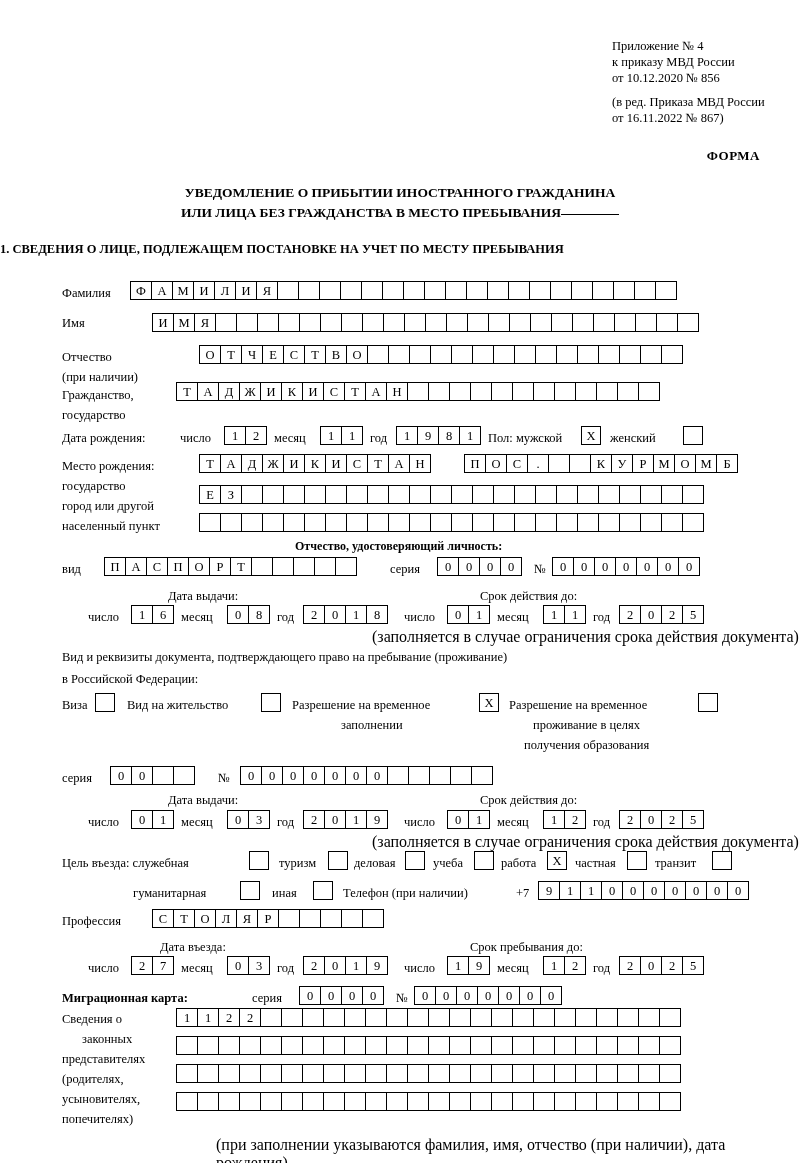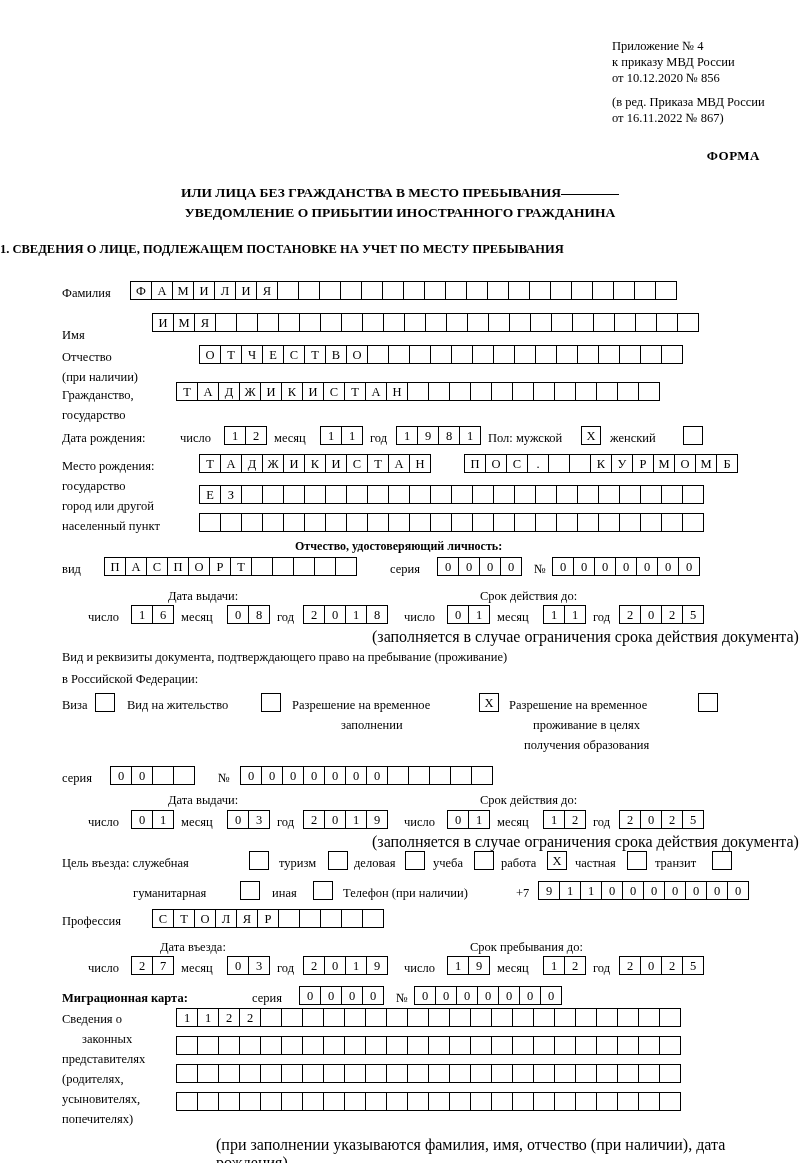--- a/index.html
+++ b/index.html
@@ -119,22 +119,22 @@
     <div>к приказу МВД России</div>
     <div>от 10.12.2020 № 856</div>
     <div class="gap"></div>
     <div>(в ред. Приказа МВД России</div>
     <div>от 16.11.2022 № 867)</div>
   </div>
 
   <div class="forma">ФОРМА</div>
 
   <div class="title">
+    <div>УВЕДОМЛЕНИЕ О ПРИБЫТИИ ИНОСТРАННОГО ГРАЖДАНИНА</div>
     <div><span>ИЛИ ЛИЦА БЕЗ ГРАЖДАНСТВА В МЕСТО ПРЕБЫВАНИЯ</span><span class="uline"></span></div>
-    <div>УВЕДОМЛЕНИЕ О ПРИБЫТИИ ИНОСТРАННОГО ГРАЖДАНИНА</div>
   </div>
 
   <div class="section-title">1. СВЕДЕНИЯ О ЛИЦЕ, ПОДЛЕЖАЩЕМ ПОСТАНОВКЕ НА УЧЕТ ПО МЕСТУ ПРЕБЫВАНИЯ</div>
 
   <div class="t" style="top:286px; left:62px;">Фамилия</div>
   <div class="cells" id="surname-cells" style="top:281px; left:130px;">
       <div class="cell">Ф</div>
       <div class="cell">А</div>
       <div class="cell">М</div>
       <div class="cell">И</div>
@@ -155,21 +155,21 @@
       <div class="cell"></div>
       <div class="cell"></div>
       <div class="cell"></div>
       <div class="cell"></div>
       <div class="cell"></div>
       <div class="cell"></div>
       <div class="cell"></div>
       <div class="cell"></div>
     </div>
 
-  <div class="t" style="top:328px; left:62px;">Имя</div>
+  <div class="t" style="top:316px; left:62px;">Имя</div>
   <div class="cells" id="name-cells" style="top:313px; left:152px;">
       <div class="cell">И</div>
       <div class="cell">М</div>
       <div class="cell">Я</div>
       <div class="cell"></div>
       <div class="cell"></div>
       <div class="cell"></div>
       <div class="cell"></div>
       <div class="cell"></div>
       <div class="cell"></div>

